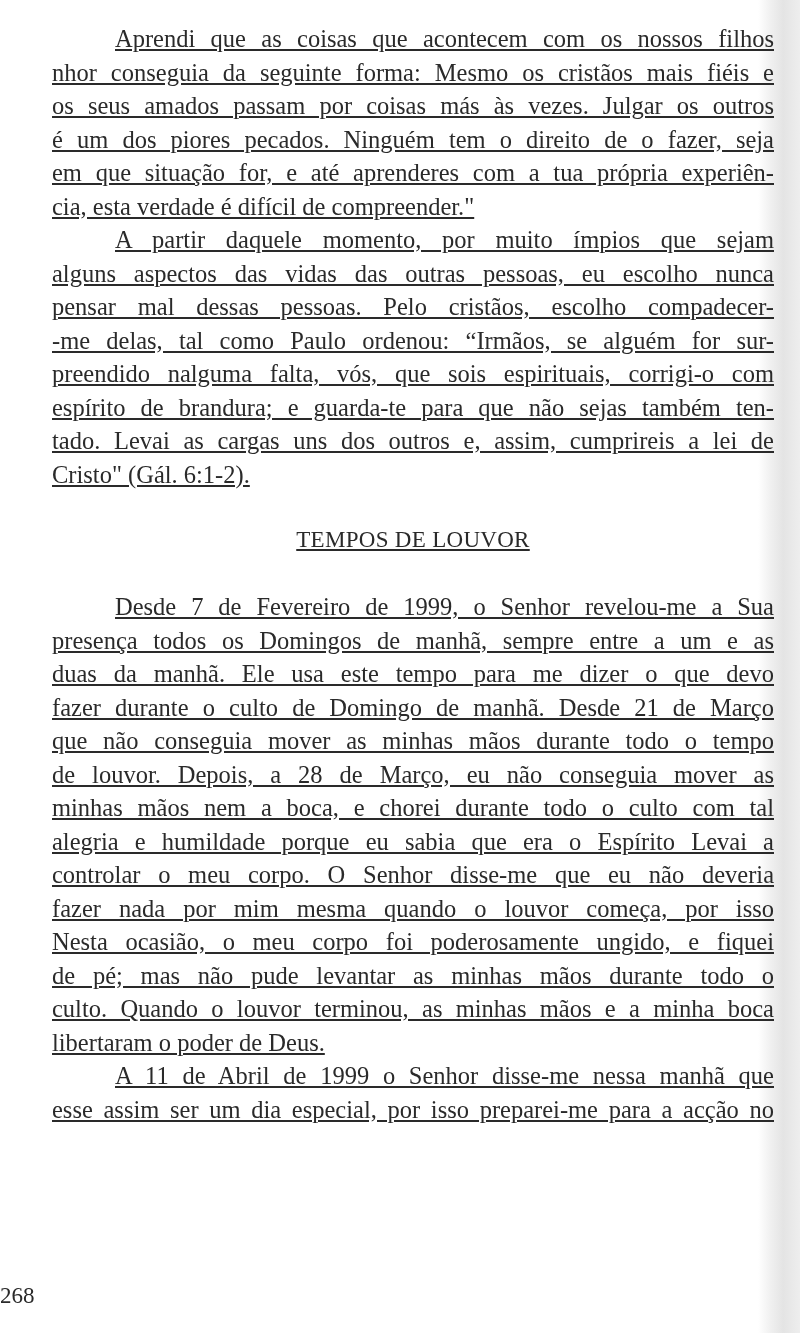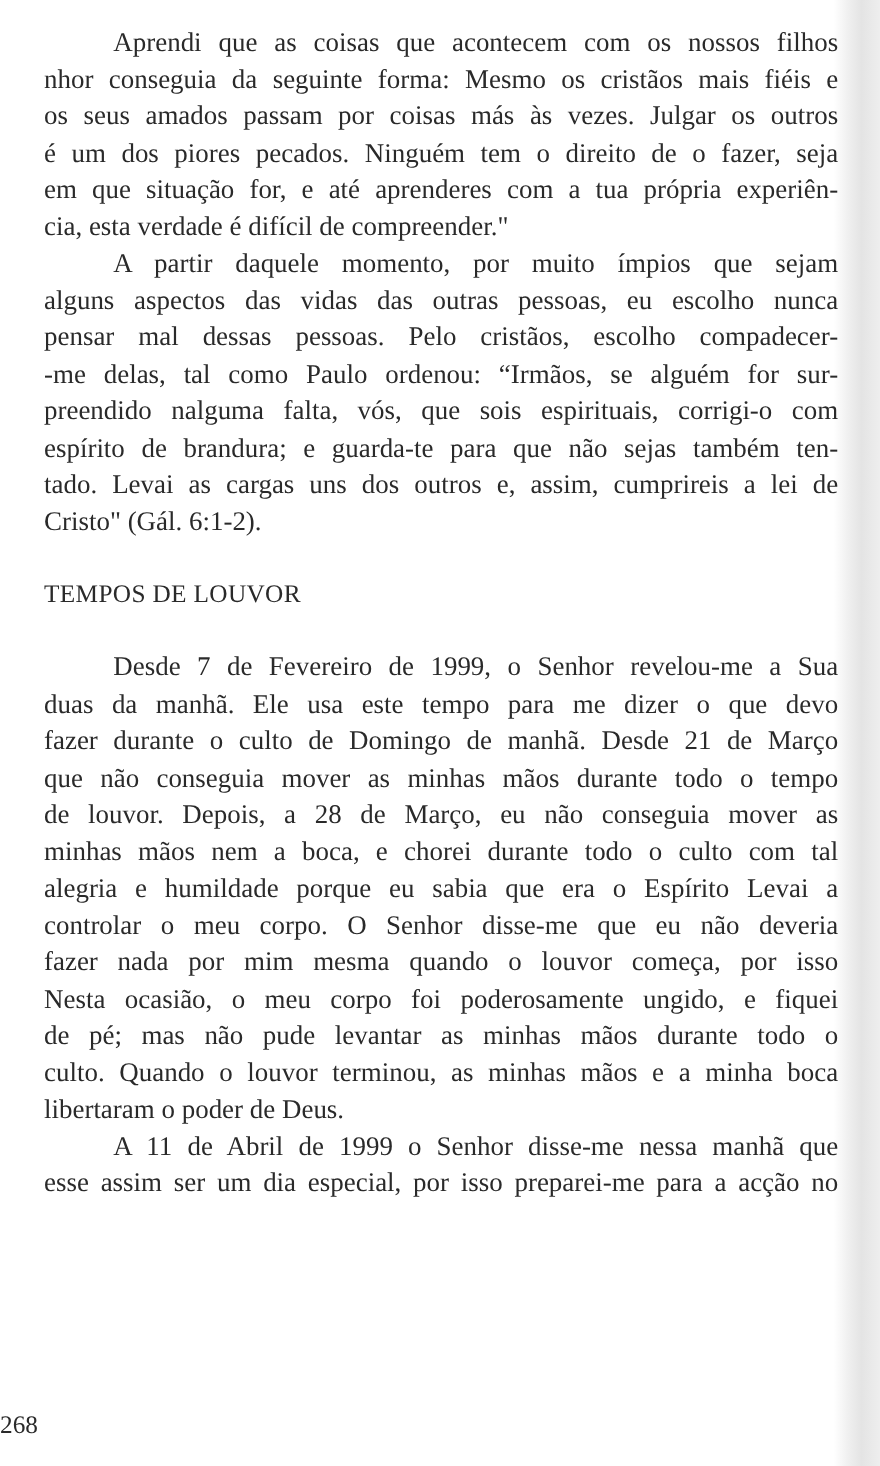--- a/index.html
+++ b/index.html
@@ -8,31 +8,31 @@
     background: #ffffff;
     position: relative;
     font-family: "Liberation Serif", "DejaVu Serif", serif;
     color: #2a2a2a;
   }
   .edge {
     position: absolute; top: 0; right: 0; width: 42px; height: 1333px;
     background: linear-gradient(to right, #ffffff 0%, #f0f0f0 30%, #e4e4e4 60%, #eeeeee 100%);
   }
   .page {
-    position: absolute; left: 40px; top: 22px; width: 722px;
+    position: absolute; left: 52px; top: 22px; width: 722px; text-decoration: underline;
   }
   .line {
     display: block; height: 33.5px; line-height: 33.5px;
     font-size: 24.5px; white-space: nowrap;
     text-align: justify; text-align-last: justify;
   }
   .line.last { text-align-last: left; }
   .line.indent { padding-left: 63px; }
   .heading {
-    display: block; font-size: 23px;
+    display: block; text-align: center; font-size: 23px;
     letter-spacing: 0.3px;
     margin-top: 32px; margin-bottom: 34px; height: 33px; line-height: 33px;
   }
   .page-number {
     position: absolute; top: 1283px; left: 0; width: 790px;
     text-align: left; font-size: 23px;
   }
 </style>
 </head>
 <body>
@@ -57,20 +57,21 @@
         <span class="line">preendido nalguma falta, vós, que sois espirituais, corrigi-o com</span>
         <span class="line">espírito de brandura; e guarda-te para que não sejas também ten-</span>
         <span class="line">tado. Levai as cargas uns dos outros e, assim, cumprireis a lei de</span>
         <span class="line last">Cristo" (Gál. 6:1-2).</span>
       </div>
     </div>
   <div class="heading">TEMPOS DE LOUVOR</div>
   <div id="after">
       <div>
         <span class="line indent">Desde 7 de Fevereiro de 1999, o Senhor revelou-me a Sua</span>
+        <span class="line">presença todos os Domingos de manhã, sempre entre a um e as</span>
         <span class="line">duas da manhã. Ele usa este tempo para me dizer o que devo</span>
         <span class="line">fazer durante o culto de Domingo de manhã. Desde 21 de Março</span>
         <span class="line">que não conseguia mover as minhas mãos durante todo o tempo</span>
         <span class="line">de louvor. Depois, a 28 de Março, eu não conseguia mover as</span>
         <span class="line">minhas mãos nem a boca, e chorei durante todo o culto com tal</span>
         <span class="line">alegria e humildade porque eu sabia que era o Espírito Levai a</span>
         <span class="line">controlar o meu corpo. O Senhor disse-me que eu não deveria</span>
         <span class="line">fazer nada por mim mesma quando o louvor começa, por isso</span>
         <span class="line">Nesta ocasião, o meu corpo foi poderosamente ungido, e fiquei</span>
         <span class="line">de pé; mas não pude levantar as minhas mãos durante todo o</span>

